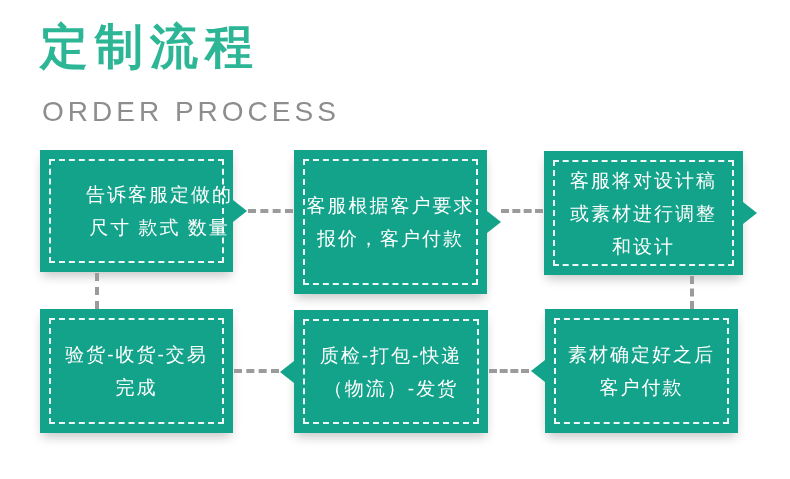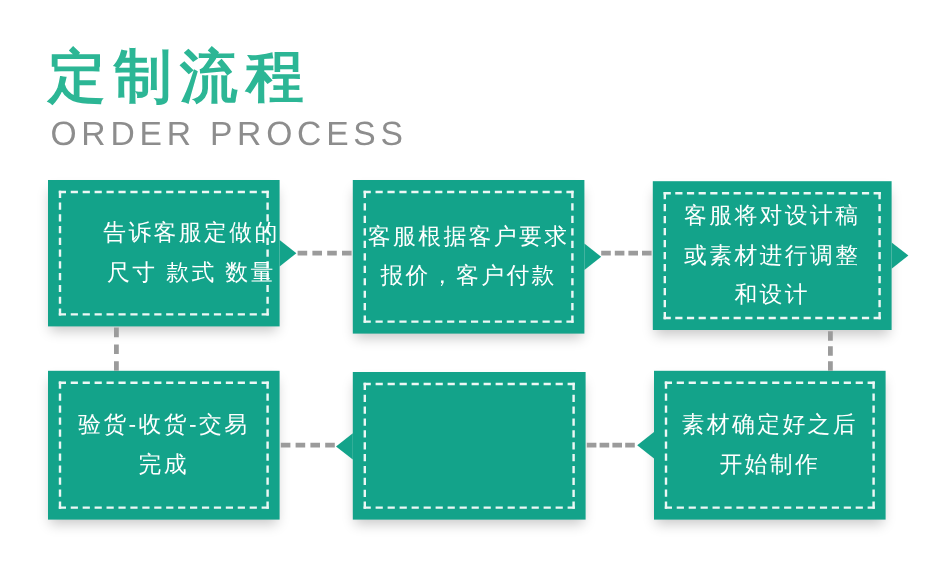--- a/index.html
+++ b/index.html
@@ -9,21 +9,21 @@
     height: 479px;
     background: #ffffff;
     overflow: hidden;
     font-family: "Liberation Sans", "DejaVu Sans", sans-serif;
   }
 
   
   .page-title {
     position: absolute;
     left: 40px;
-    top: 32px;
+    top: 15px;
     font-size: 48px;
     font-weight: 900;
     letter-spacing: 7px;
     color: var(--title-green, #2cb695);
   }
   .page-subtitle {
     position: absolute;
     left: 42px;
     top: 96px;
     font-size: 28px;
@@ -35,21 +35,21 @@
   
   .box {
     position: absolute;
     background: var(--box-green, #13a38a);
     box-shadow: 0 6px 10px -2px rgba(0,0,0,0.22);
     display: flex;
     align-items: center;
     justify-content: center;
   }
   .b1 { left: 40px;  top: 150px; width: 193px; height: 122px; justify-content: flex-end; }
-  .b2 { left: 294px; top: 150px; width: 193px; height: 128px; }
+  .b2 { left: 294px; top: 150px; width: 193px; height: 144px; }
   .b3 { left: 544px; top: 151px; width: 199px; height: 124px; }
   .b4 { left: 40px;  top: 309px; width: 193px; height: 124px; }
   .b5 { left: 294px; top: 310px; width: 194px; height: 123px; }
   .b6 { left: 545px; top: 309px; width: 193px; height: 124px; }
 
   .inner-border {
     position: absolute;
     inset: 9px;
     border: 2px dashed rgba(255,255,255,0.92);
     pointer-events: none;
@@ -127,27 +127,29 @@
   <div class="box b3">
     <div class="inner-border"></div>
     <div class="box-text">客服将对设计稿
 或素材进行调整
 和设计</div>
     <div class="arrow arrow-right"></div>
   </div>
 
   <div class="box b5">
     <div class="inner-border"></div>
+    <div class="box-text">质检-打包-快递
+（物流）-发货</div>
     <div class="arrow arrow-left"></div>
   </div>
 
   <div class="box b6">
     <div class="inner-border"></div>
     <div class="box-text">素材确定好之后
-开始制作</div>
+客户付款</div>
     <div class="arrow arrow-left"></div>
   </div>
 
   <div class="hdash hd1"></div>
   <div class="hdash hd2"></div>
   <div class="hdash hd3"></div>
   <div class="hdash hd4"></div>
   <div class="vdash vd1"></div>
   <div class="vdash vd2"></div>
 

